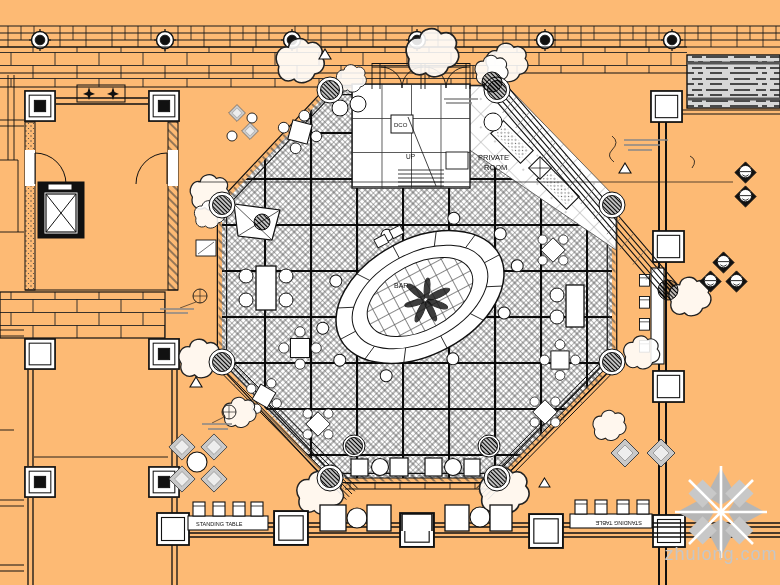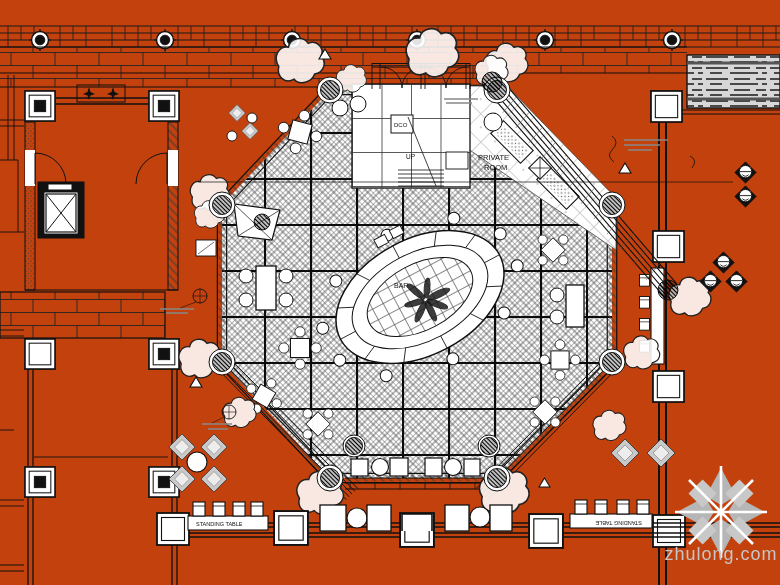--- a/index.html
+++ b/index.html
@@ -1,16 +1,16 @@
 <!DOCTYPE html>
 <html><head>
 <meta charset="utf-8">
 <style>
   html,body{margin:0;padding:0;background:#fff;}
-  .canvas{position:relative;width:780px;height:585px;background:#c2410c;overflow:hidden;
+  .canvas{position:relative;width:780px;height:585px;background:#fdba74;overflow:hidden;
           font-family:"Liberation Sans", sans-serif;}
   svg{display:block;}
   text{font-family:"Liberation Sans", sans-serif;}
   .cad-label{fill:#111;}
   .wm-text{fill:#c6c6c6;letter-spacing:1px;}
 </style>
 </head>
 <body>
 
 <div class="canvas">

